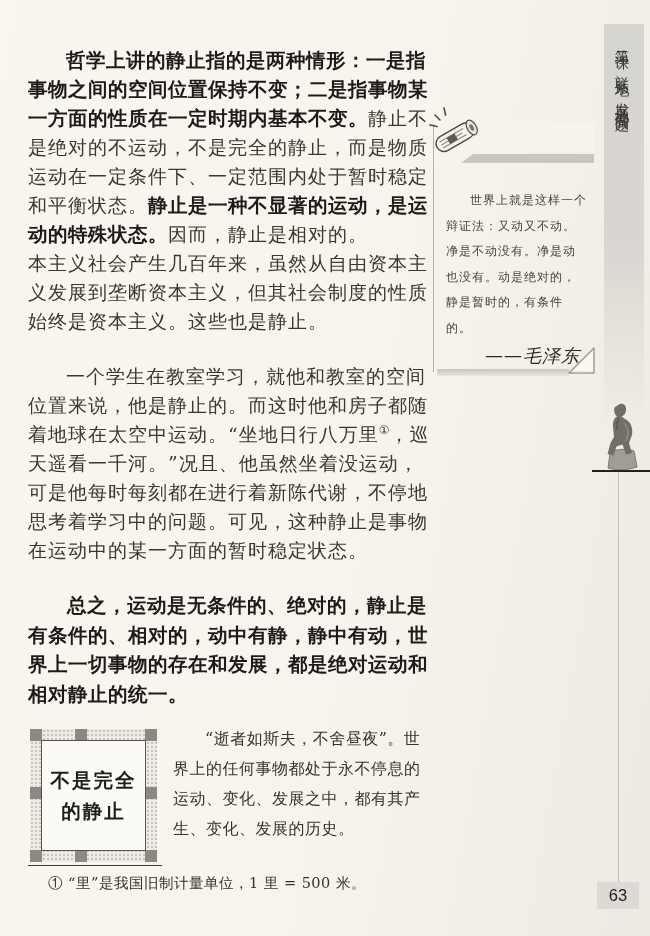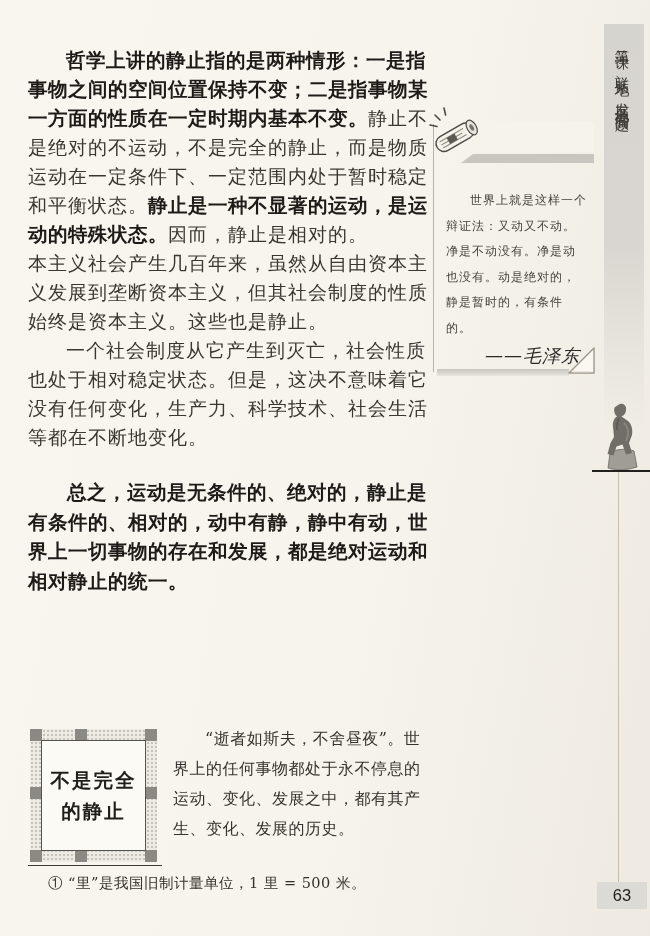--- a/index.html
+++ b/index.html
@@ -84,21 +84,21 @@
   
   .statue{position:absolute;left:600px;top:397px;}
   .statue-baseline{
     position:absolute;left:592px;top:470px;width:58px;height:2px;background:#21201d;
   }
   .divider-vert{
     position:absolute;left:618px;top:472px;width:1px;height:410px;background:#c7bfac;
   }
   
   .page-num{
-    position:absolute;left:597px;top:882px;width:50px;height:27px;
+    position:absolute;left:597px;top:882px;width:42px;height:27px;
     background:#dcdad4;
     display:flex;align-items:center;justify-content:center;
     font-family:"Liberation Sans","DejaVu Sans",sans-serif;
     font-size:16.5px;color:#23221f;
   }
   
   .section-row{position:absolute;left:30px;top:724px;}
   .frame-box{
     position:absolute;left:0;top:5px;width:127px;height:133px;
     background-color:#edebe4;
@@ -134,22 +134,22 @@
 </head>
 <body>
 
 <div class="page">
 
   <div class="main-col">
     <p class="kai p-phil"><span class="hei">哲学上讲的静止指的是两种情形：一是指事物之间的空间位置保持不变；二是指事物某一方面的性质在一定时期内基本不变。</span><span>静止不是绝对的不运动，不是完全的静止，而是物质运动在一定条件下、一定范围内处于暂时稳定和平衡状态。</span><span class="hei">静止是一种不显著的运动，是运动的特殊状态。</span><span>因而，静止是相对的。</span></p>
 
     <p class="kai"><span>本主义社会产生几百年来，虽然从自由资本主义发展到垄断资本主义，但其社会制度的性质始终是资本主义。这些也是静止。</span></p>
 
-
-    <p class="kai p-society"><span>一个社会制度从它产生到灭亡，社会性质也处于相对稳定状态。但是，这决不意味着它没有任何变化，生产力、科学技术、社会生活等都在不断地变化。</span></p>
+    <p class="kai p-example"><span>一个学生在教室学习，就他和教室的空间位置来说，他是静止的。而这时他和房子都随着地球在太空中运动。“坐地日行八万里</span><span class="sup-note">①</span><span>，巡天遥看一千河。”况且、他虽然坐着没运动，可是他每时每刻都在进行着新陈代谢，不停地思考着学习中的问题。可见，这种静止是事物在运动中的某一方面的暂时稳定状态。</span></p>
+
 
     <p class="hei p-summary"><span>总之，运动是无条件的、绝对的，静止是有条件的、相对的，动中有静，静中有动，世界上一切事物的存在和发展，都是绝对运动和相对静止的统一。</span></p>
   </div>
 
   <aside class="quote-box">
     <div class="qb-leftline"></div>
     <div class="qb-head-band"></div>
     <div class="qb-head-shadow"></div>
     <span class="qb-icon">
       <svg width="60" height="56" viewBox="0 0 60 56">

